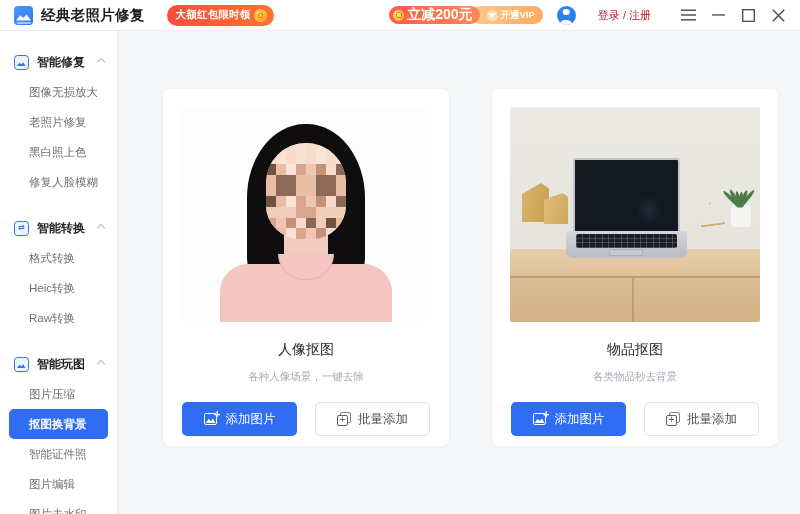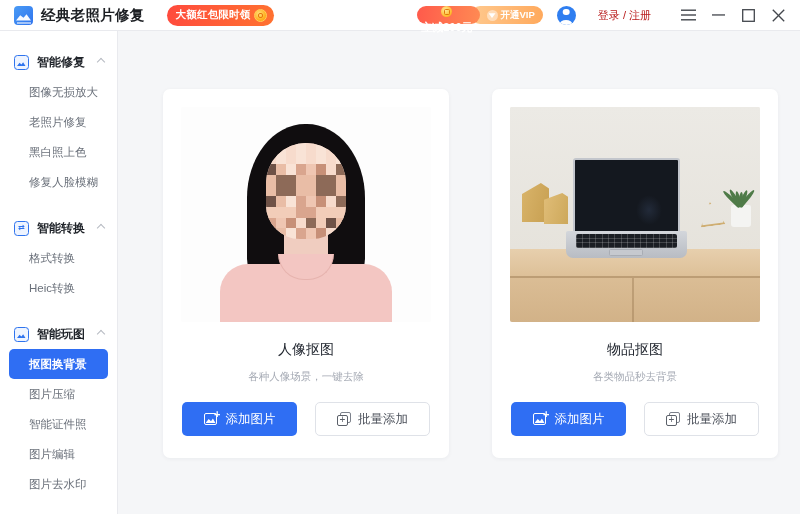--- a/index.html
+++ b/index.html
@@ -59,21 +59,21 @@
     content: ""; position: absolute; inset: 3px;
     border: 1.4px solid #e8760d; border-radius: 2px;
   }
 
   .tb-right {
     margin-left: auto; display: flex; align-items: center; height: 31px;
   }
   .badge-discount {
     height: 18px; padding: 0 7px 0 4px; border-radius: 9px;
     background: linear-gradient(95deg,#ff5a4b,#ff8a53);
-    font-size: 11px; gap: 3px; position: relative; z-index: 2; flex-direction: column;
+    font-size: 14px; gap: 3px; position: relative; z-index: 2;
   }
   .badge-discount .dot {
     width: 11px; height: 11px; border-radius: 50%;
     background: radial-gradient(circle at 38% 34%, #ffe79a, #ffbc2e 65%, #f59a14);
     position: relative; flex: none;
   }
   .badge-discount .dot:after {
     content: ""; position: absolute; inset: 2.5px;
     border: 1.2px solid #e0790b; border-radius: 1.5px;
   }
@@ -162,21 +162,21 @@
   
   .main {
     position: absolute; top: 31px; left: 119px;
     width: 681px; height: 483px; background: #f5f6f8;
   }
   .cards {
     display: flex; gap: 43px; padding: 58px 0 0 44px;
   }
   .card {
     width: 286px; background: #ffffff; border-radius: 7px;
-    padding: 18px 18px 22px 18px;
+    padding: 18px 18px 10px 18px;
     box-shadow: 0 1px 4px rgba(22,35,60,.05);
   }
   .thumb {
     width: 250px; height: 215px; border-radius: 2px; overflow: hidden;
     position: relative;
   }
 
   
   .portrait { background: #fdfdfd; }
   .p-hair {
@@ -409,33 +409,36 @@
       <span class="group-ico">⇄</span>
       <span class="group-label">智能转换</span>
       <span class="chev"></span>
     </div>
     <div class="nav-item">
       <span>格式转换</span>
     </div>
     <div class="nav-item">
       <span>Heic转换</span>
     </div>
+    <div class="nav-item">
+      <span>Raw转换</span>
+    </div>
 
     <div class="group-head">
       <span class="group-ico">
           <span class="pic"></span>
         </span>
       <span class="group-label">智能玩图</span>
       <span class="chev"></span>
     </div>
+    <div class="nav-item">
+      <span>图片压缩</span>
+    </div>
     <div class="nav-item active">
       <span>抠图换背景</span>
-    </div>
-    <div class="nav-item">
-      <span>图片压缩</span>
     </div>
     <div class="nav-item">
       <span>智能证件照</span>
     </div>
     <div class="nav-item">
       <span>图片编辑</span>
     </div>
     <div class="nav-item">
       <span>图片去水印</span>
     </div>

